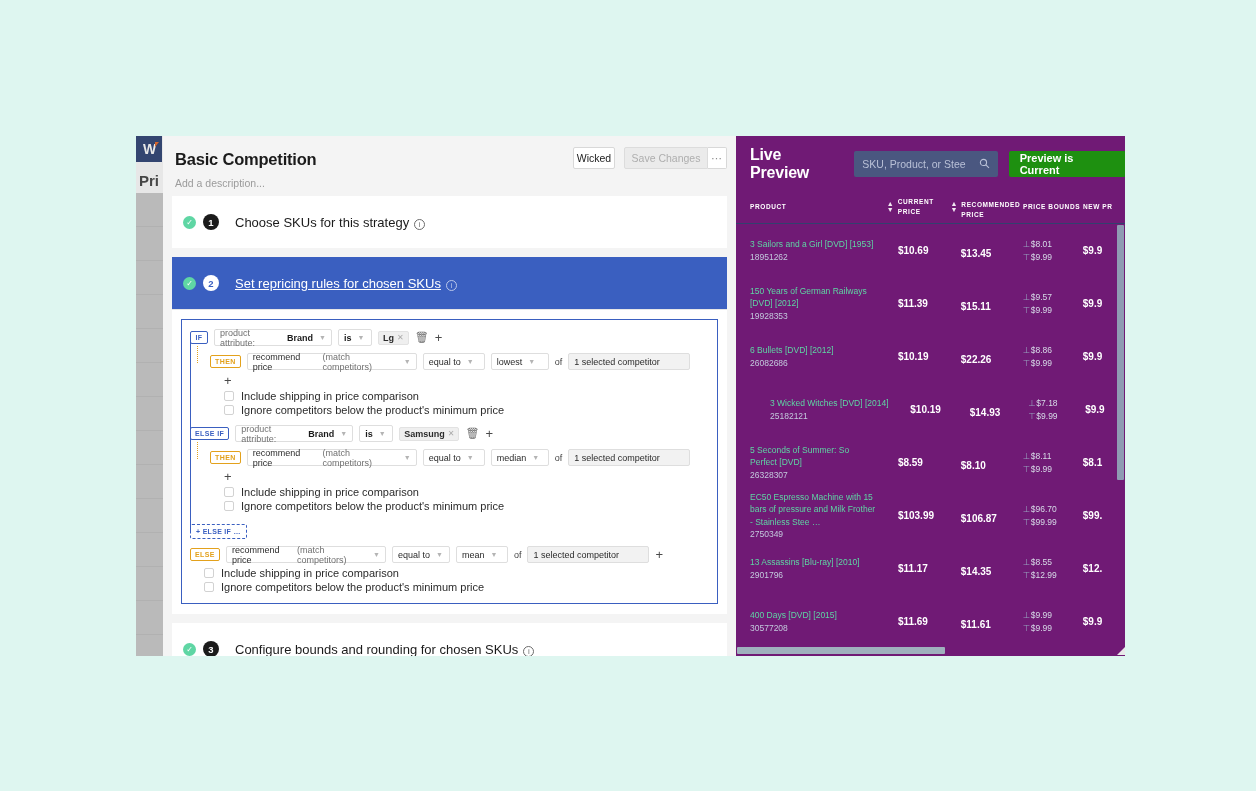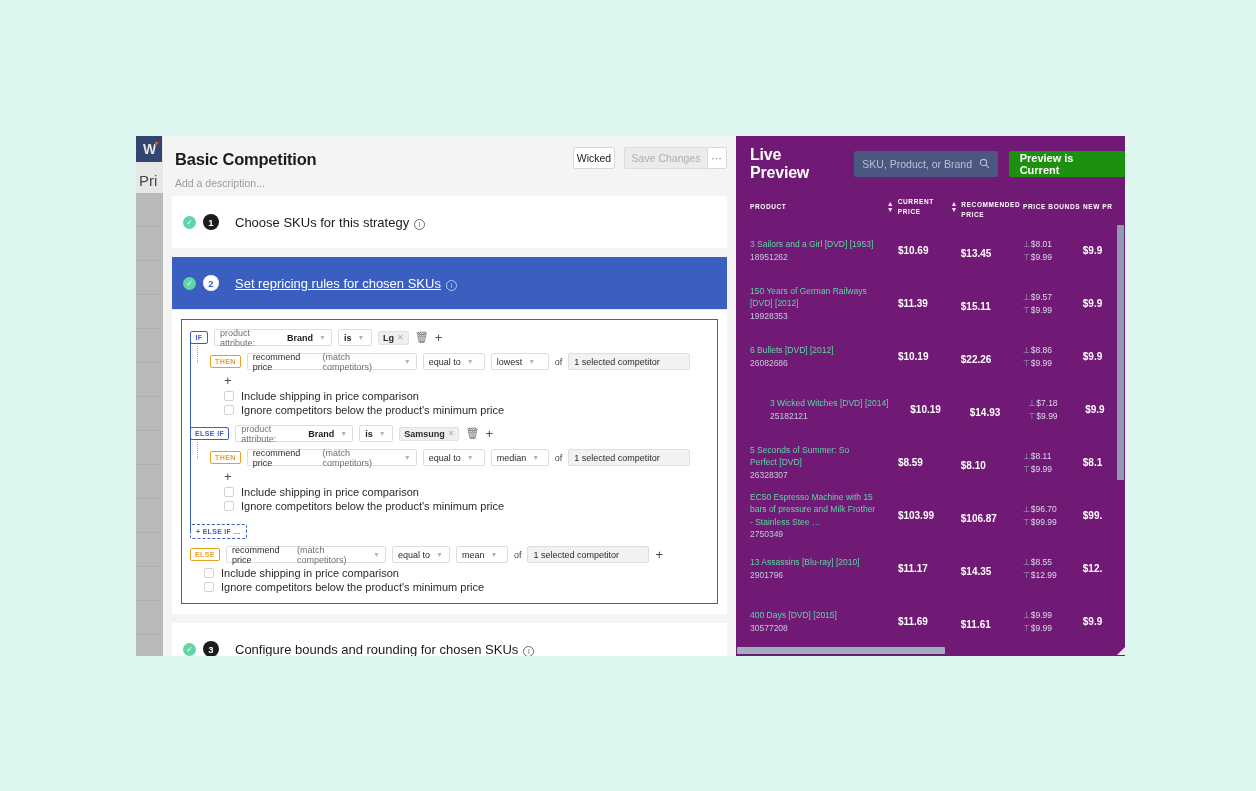--- a/index.html
+++ b/index.html
@@ -8,21 +8,21 @@
     background: #def6f0;
     font-family: "Liberation Sans", sans-serif;
     overflow: hidden;
   }
 
   
   #bg-app { position: absolute; left: 136px; top: 136px; width: 600px; height: 520px; background: #ffffff; }
   #bg-logo { position: absolute; left: 136px; top: 136px; width: 26px; height: 26px; background: #243a6e; display: flex; align-items: center; justify-content: center; }
   #bg-logo .wmark { color: #ffffff; font-weight: bold; font-size: 14px; letter-spacing: -1px; line-height: 1; position: relative; }
   #bg-logo .wmark::after { content: ""; position: absolute; right: -4px; top: 0px; width: 0; height: 0; border-left: 4px solid #e8601c; border-bottom: 5px solid transparent; }
-  #bg-title { position: absolute; left: 139px; top: 172px; font-size: 15px; font-weight: normal; color: #3b3b3b; }
+  #bg-title { position: absolute; left: 139px; top: 172px; font-size: 15px; font-weight: bold; color: #3b3b3b; }
   #bg-sidebar { position: absolute; left: 136px; top: 193px; width: 28px; height: 463px; background: #c9c9c9; }
   #bg-sidebar .bgrow { height: 34px; border-bottom: 1px solid #bdbdbd; }
   #bg-shade { position: absolute; left: 136px; top: 136px; width: 28px; height: 520px; background: rgba(120,120,120,0.18); }
 
   
   #modal { position: absolute; left: 163px; top: 136px; width: 573px; height: 520px; background: #f4f4f4; overflow: hidden; }
   #modal-head { position: relative; height: 60px; background: #f4f4f4; }
   #modal-title { position: absolute; left: 12px; top: 14px; font-size: 16.5px; font-weight: bold; color: #1b1b1b; letter-spacing: -0.2px; }
   #modal-desc { position: absolute; left: 12px; top: 41px; font-size: 10.5px; color: #9b9b9b; }
   .head-btns { position: absolute; right: 9px; top: 11px; display: flex; }
@@ -300,21 +300,21 @@
     <div class="step-label">
       <span>Configure bounds and rounding for chosen SKUs</span><i class="infoi">i</i>
     </div>
   </div>
 </div>
 
 <div id="preview">
   <div id="pv-head">
     <div id="pv-title">Live Preview</div>
     <div id="pv-search">
-      <span class="ph">SKU, Product, or Brand</span>
+      <span class="ph">SKU, Product, or Stee</span>
       <svg width="11" height="11" viewBox="0 0 16 16">
         <circle cx="6.5" cy="6.5" r="4.5" fill="none" stroke="#b9c0d6" stroke-width="1.6"></circle>
         <line x1="10" y1="10" x2="14.5" y2="14.5" stroke="#b9c0d6" stroke-width="1.6"></line>
       </svg>
     </div>
     <div id="pv-btn">Preview is Current</div>
   </div>
 
   <div id="pv-thead">
     <div class="th c-prod">PRODUCT</div>

